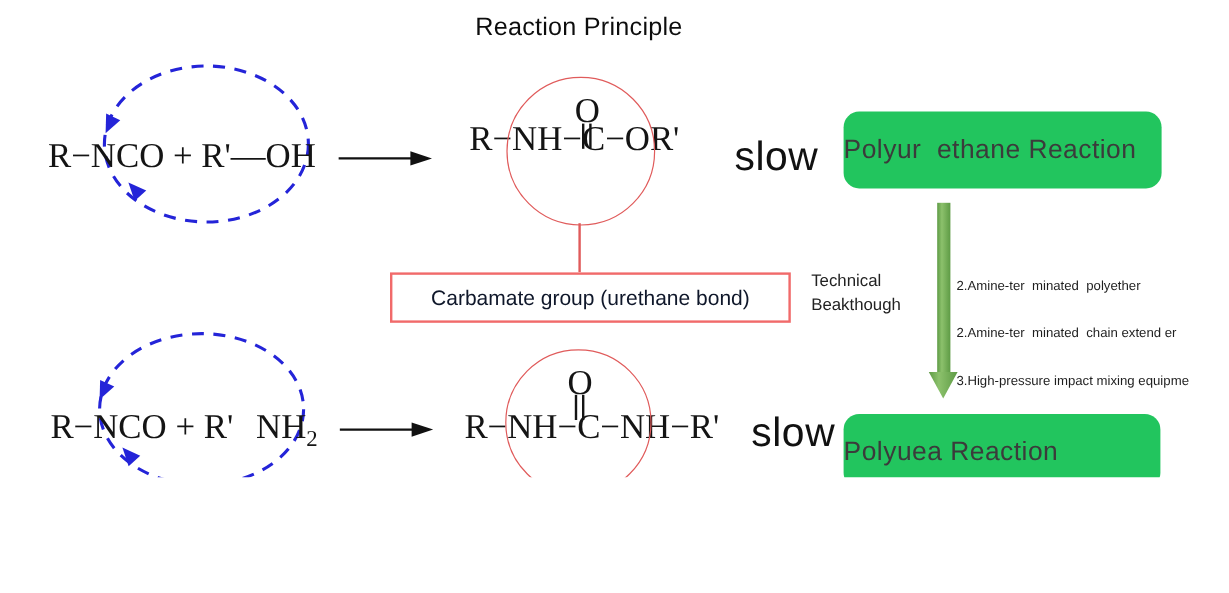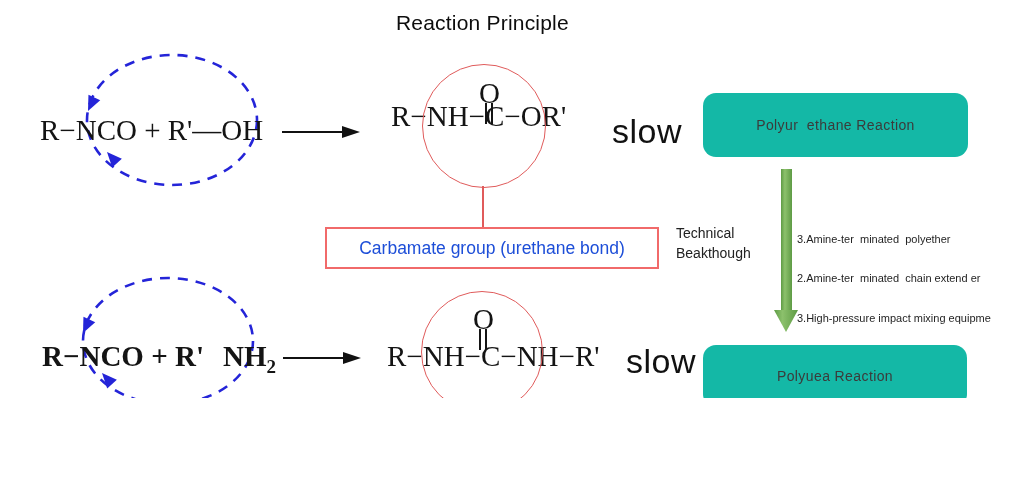--- a/index.html
+++ b/index.html
@@ -10,27 +10,27 @@
   .abs{position:absolute;}
   .pre{white-space:pre;}
   .title{font-size:21px;color:#0d0d0d;letter-spacing:.2px;}
   .formula{font-family:"Liberation Serif",serif;font-size:29px;color:#141414;line-height:34px;white-space:pre;}
   .sub{font-family:"Liberation Serif",serif;font-size:19px;vertical-align:-7px;}
   .dbond{width:4px;height:21px;border-left:2.5px solid #141414;border-right:2.5px solid #141414;}
   .redcircle{border:1.7px solid #E05B5B;border-radius:50%;}
   .redline{width:2px;background:#E05B5B;}
   .rate{font-size:34px;font-weight:500;color:#111;letter-spacing:.5px;}
   .obox{
-    background:#14b8a6;border-radius:13px;display:flex;align-items:center;justify-content:center;
-    font-size:14px;color:#3b3b3b;letter-spacing:.4px;
+    background:#22c55e;border-radius:13px;display:flex;align-items:center;justify-content:flex-start;
+    font-size:22px;color:#3b3b3b;letter-spacing:.4px;
   }
   .rbox{
     background:#ffffff;border:2px solid #F16A6A;display:flex;align-items:center;justify-content:center;
   }
-  .bondlabel{font-size:17.5px;color:#1d4ed8;}
+  .bondlabel{font-size:17.5px;color:#0f172a;}
   .bondlabel-bold{font-size:19px;font-weight:bold;color:#0a0a0a;letter-spacing:.2px;}
   .tech{font-size:14px;line-height:19.5px;color:#222;}
   .list{font-size:11px;line-height:13.3px;color:#1f1f1f;}
 </style>
 </head>
 <body>
 
 <div id="canvas">
 
   <div class="abs title" style="left:396px;top:11px;">Reaction Principle</div>
@@ -73,33 +73,33 @@
         <stop offset="0%" stop-color="#5E9B45"></stop>
         <stop offset="35%" stop-color="#8CC16C"></stop>
         <stop offset="100%" stop-color="#5E9B45"></stop>
       </linearGradient>
     </defs>
     <rect x="11" y="4" width="11" height="141" fill="url(#ggrad)"></rect>
     <polygon points="4,145 28,145 16,167" fill="url(#ggrad)"></polygon>
   </svg>
 
   <div class="abs list pre" style="left:797px;top:206px;">
-    <div>3.Amine-ter  minated  polyether</div>
+    <div>2.Amine-ter  minated  polyether</div>
     <div>2.Amine-ter  minated  chain extend er</div>
     <div>3.High-pressure impact mixing equipme</div>
     <div>nt</div>
   </div>
 
   <svg class="abs" style="left:78px;top:273px;" width="186" height="142">
     <ellipse cx="90" cy="68" rx="85" ry="63" fill="none" stroke="#2424D8" stroke-width="2.6" stroke-dasharray="10 8"></ellipse>
     <polygon points="0,0 -15,-6.5 -15,6.5" transform="translate(5,60) rotate(115)" fill="#2424D8"></polygon>
     <polygon points="0,0 -15,-6.5 -15,6.5" transform="translate(24,100) rotate(-132)" fill="#2424D8"></polygon>
   </svg>
 
-  <div class="abs formula" style="left:42px;top:339px;font-weight:bold;"><span>R−NCO + R'</span><span style="display:inline-block;width:19px;"></span><span>NH</span><span class="sub">2</span></div>
+  <div class="abs formula" style="left:42px;top:339px;"><span>R−NCO + R'</span><span style="display:inline-block;width:19px;"></span><span>NH</span><span class="sub">2</span></div>
 
   <svg class="abs" style="left:283px;top:348px;" width="82" height="20">
     <line x1="0" y1="10" x2="62" y2="10" stroke="#111" stroke-width="1.8"></line>
     <polygon points="78,10 60,4 60,16" fill="#111"></polygon>
   </svg>
 
   <div class="abs formula" style="left:473px;top:302px;">O</div>
   <div class="abs dbond" style="left:479px;top:329px;"></div>
   <div class="abs formula" style="left:387px;top:339px;">R−NH−C−NH−R'</div>
   <div class="abs redcircle" style="left:421px;top:291px;width:120px;height:120px;"></div>

